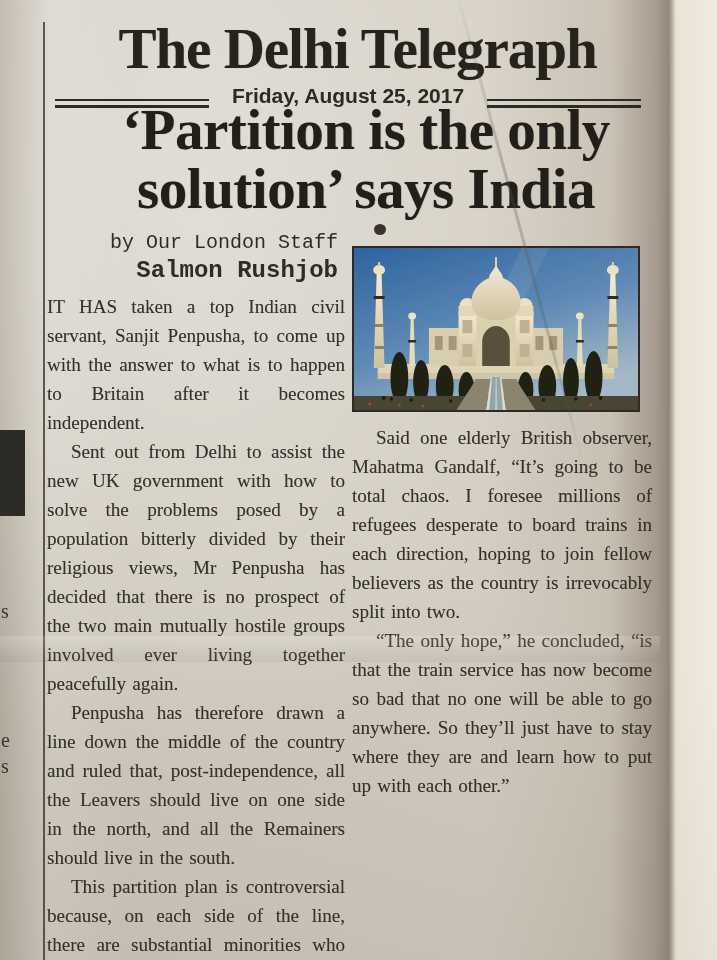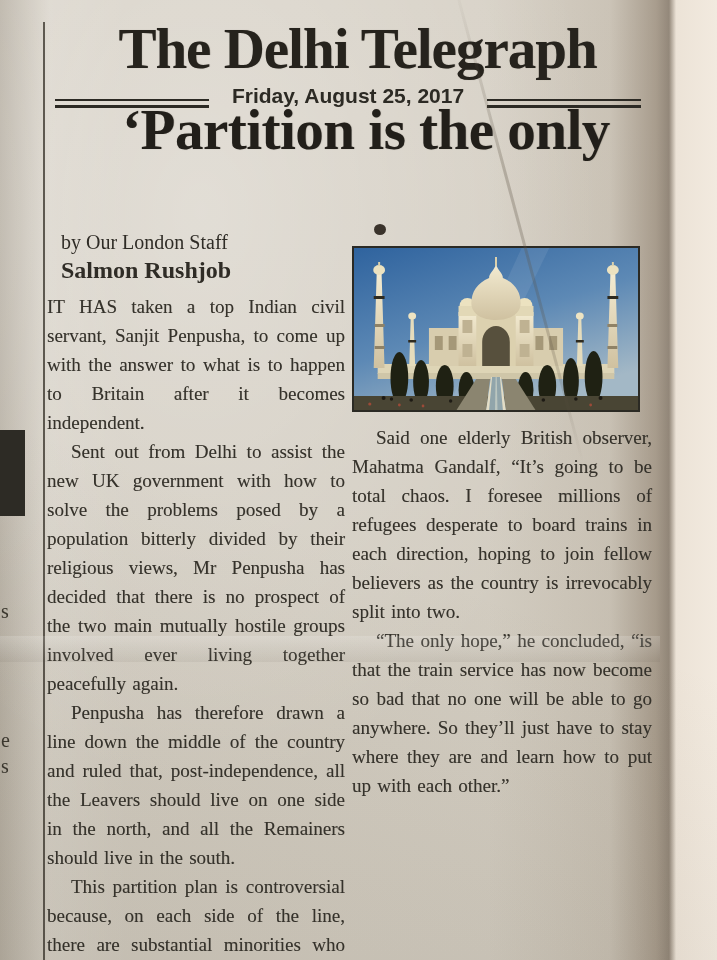--- a/index.html
+++ b/index.html
@@ -44,21 +44,21 @@
     color:#2c2a24;white-space:nowrap;padding:0 8px;
   }
   .headline{
     position:absolute;top:100px;left:46px;width:640px;
     font-size:57px;line-height:59px;font-weight:bold;letter-spacing:-0.5px;color:#221f1a;
     text-shadow:0.4px 0.4px 0.8px rgba(45,40,32,0.35);
     text-align:center;
   }
   .headline span{display:block;}
 
-  .byline-block{position:absolute;top:231px;left:61px;width:298px;font-family:Liberation Serif, serif;color:#2f2c26;}
+  .byline-block{position:absolute;top:231px;left:40px;width:298px;font-family:Liberation Mono, monospace;color:#2f2c26;text-align:right;}
   .byline{font-size:20px;}
   .author{font-size:24px;font-weight:bold;margin-top:3px;}
 
   .col-left{position:absolute;top:292px;left:47px;width:298px;}
   .col-right{position:absolute;top:246px;left:352px;width:300px;}
   .article-p{
     font-size:19px;line-height:29px;text-align:justify;margin:0;
     word-spacing:1.5px;color:#35322b;
     text-shadow:0.3px 0.3px 0.5px rgba(60,55,45,0.35);
   }
@@ -82,20 +82,21 @@
   <div class="masthead">The Delhi Telegraph</div>
 
   <div class="dateline-row">
     <div class="dbl-rule"></div>
     <div class="dateline-text">Friday, August 25, 2017</div>
     <div class="dbl-rule"></div>
   </div>
 
   <div class="headline">
     <span>‘Partition is the only</span>
+    <span>solution’ says India</span>
   </div>
 
   <div class="byline-block">
     <div class="byline">by Our London Staff</div>
     <div class="author">Salmon Rushjob</div>
   </div>
 
   <div class="col-left">
     <p class="article-p">IT HAS taken a top Indian civil servant, Sanjit Penpusha, to come up with the answer to what is to happen to Britain after it becomes independent.</p>
     <p class="article-p indent">Sent out from Delhi to assist the new UK government with how to solve the problems posed by a population bitterly divided by their religious views, Mr Penpusha has decided that there is no prospect of the two main mutually hostile groups involved ever living together peacefully again.</p>

